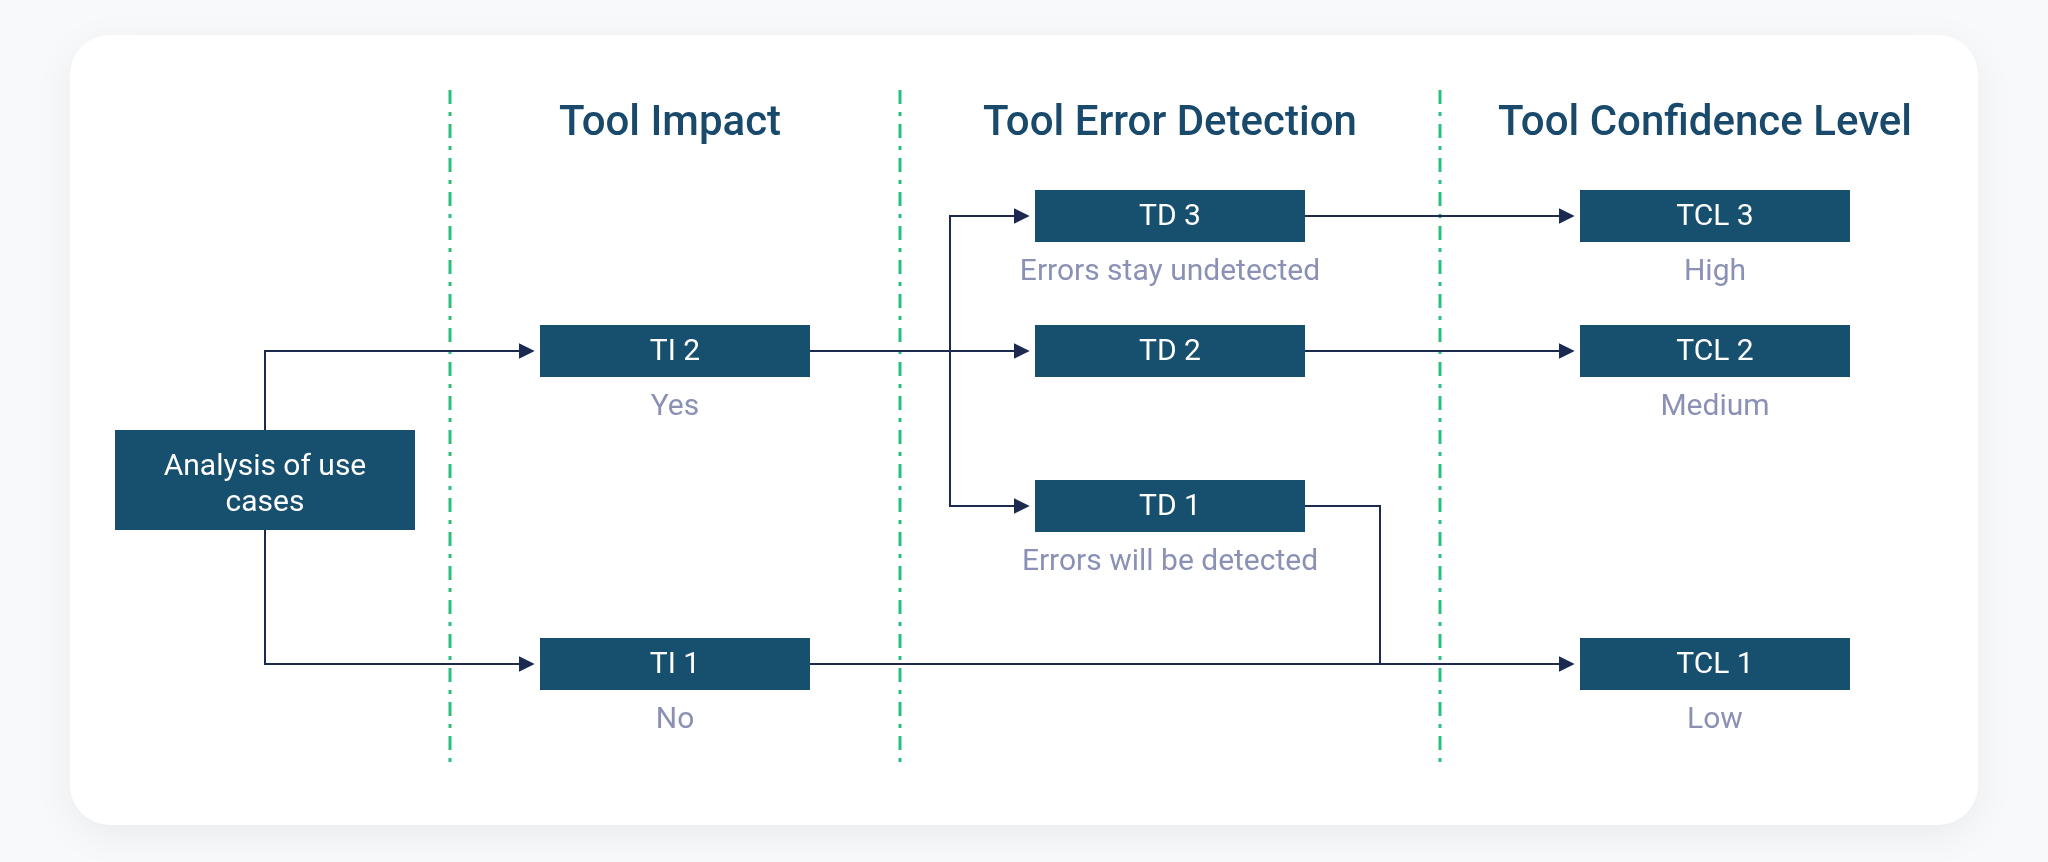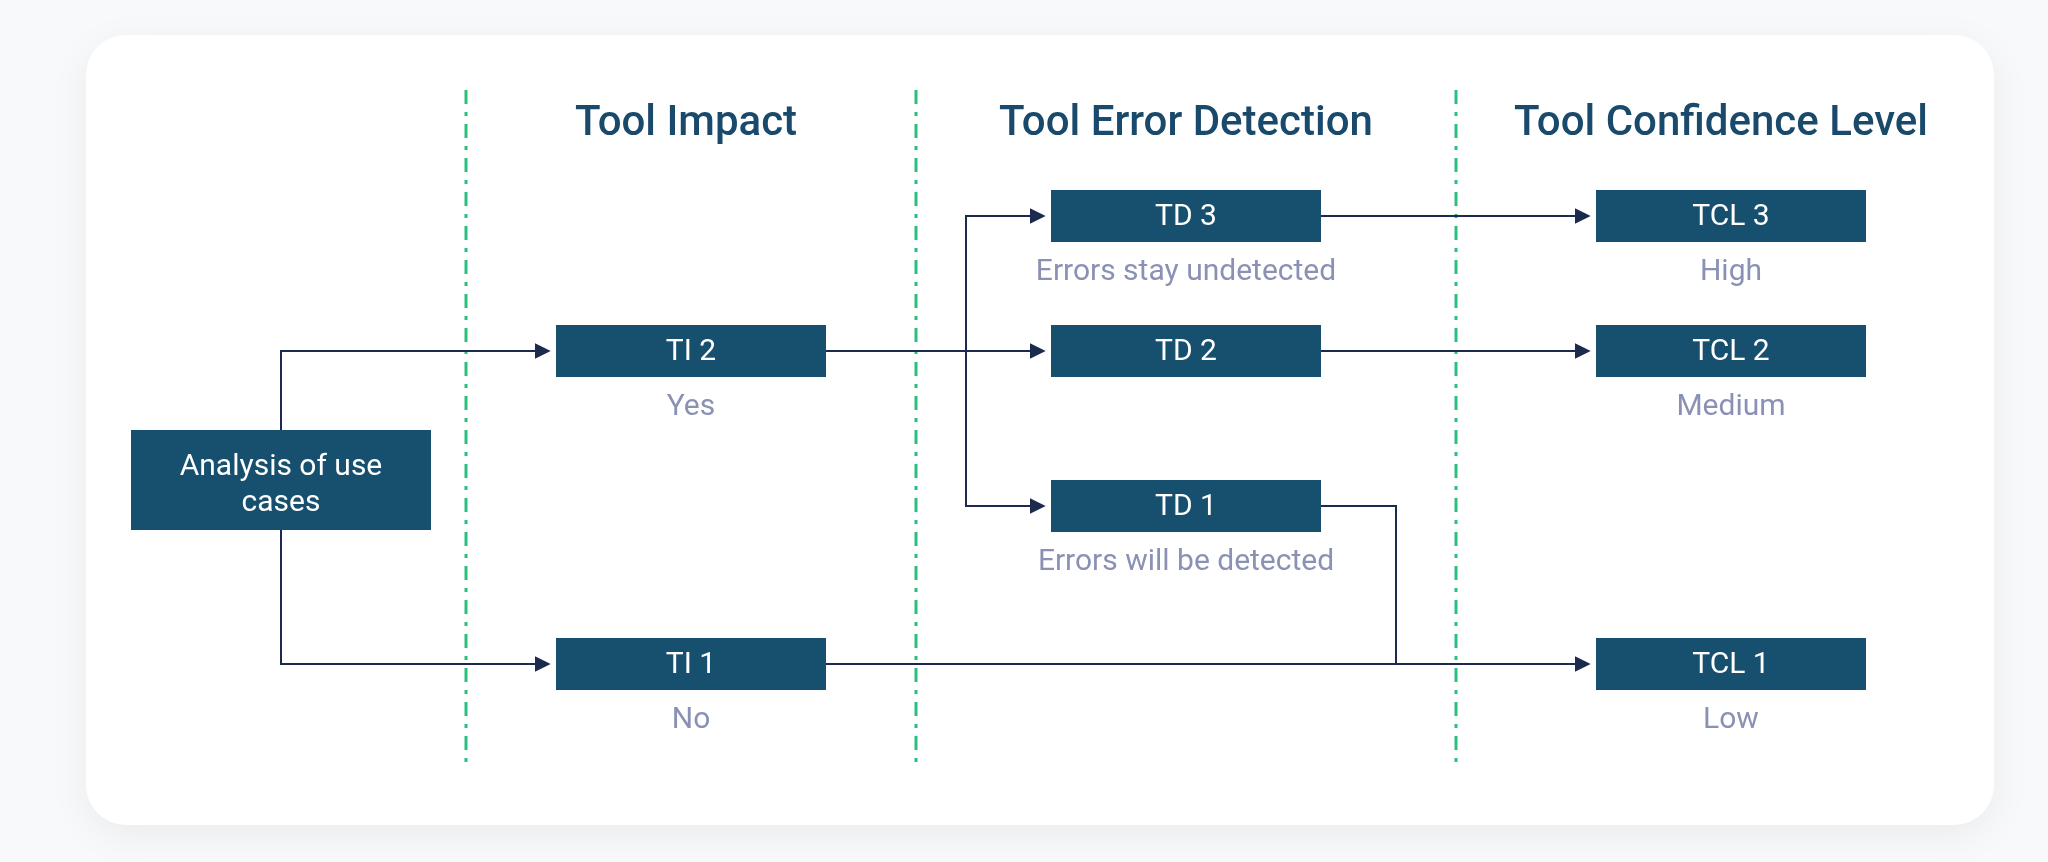--- a/index.html
+++ b/index.html
@@ -5,21 +5,21 @@
   html, body {
     margin: 0;
     padding: 0;
     width: 2048px;
     height: 862px;
     background: #f7f9fb;
     font-family: -apple-system, BlinkMacSystemFont, "Segoe UI", Roboto, "Helvetica Neue", Arial, sans-serif;
   }
   .card {
     position: absolute;
-    left: 86px;
+    left: 70px;
     top: 35px;
     width: 1908px;
     height: 790px;
     background: #ffffff;
     border-radius: 40px;
     box-shadow: 0 10px 40px rgba(0,0,0,0.06);
   }
   svg { display:block; }
   .col-title {
     font-size: 42px;

